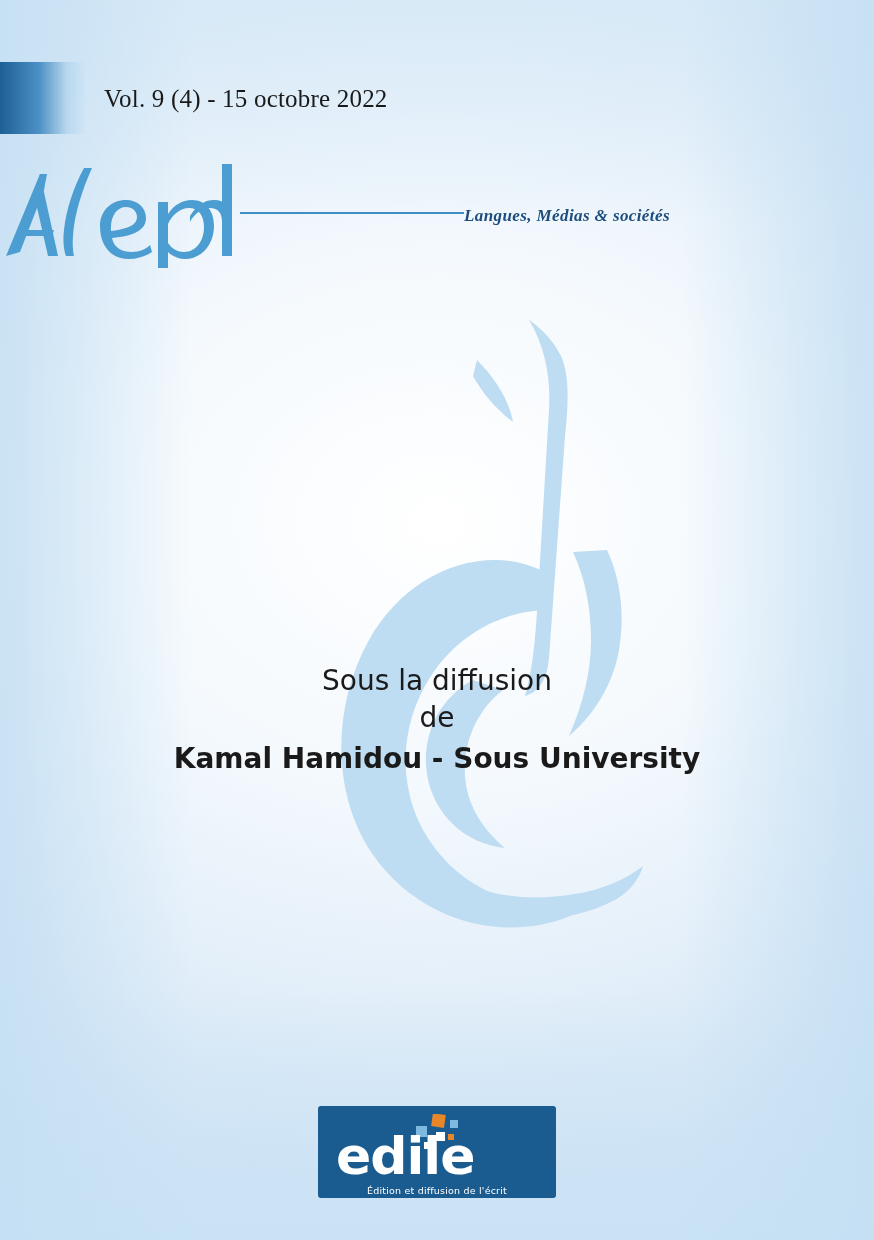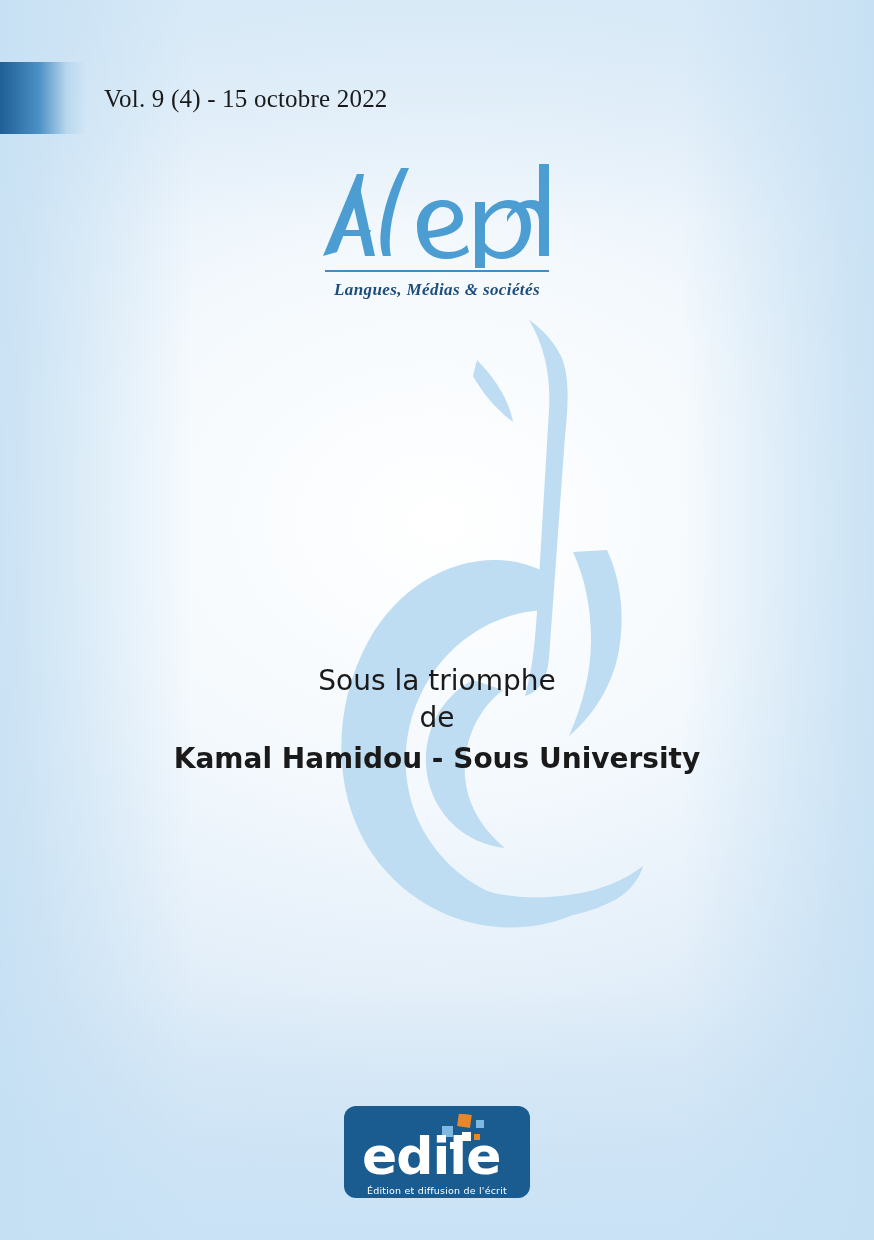--- a/index.html
+++ b/index.html
@@ -64,21 +64,21 @@
     letter-spacing: 0.2px;
   }
 
   
   .logo {
     position: absolute;
     left: 0;
     right: 0;
     top: 160px;
     display: flex;
-    flex-direction: column;
+    flex-direction: row;
     align-items: center;
   }
   .logo-mark {
     position: relative;
     width: 240px;
     height: 108px;
   }
   .logo-sub {
     margin-top: 4px;
     font-family: "Liberation Serif", serif;
@@ -133,24 +133,24 @@
   .edile {
     position: absolute;
     left: 0;
     right: 0;
     bottom: 42px;
     display: flex;
     justify-content: center;
   }
   .edile-box {
     position: relative;
-    width: 186px;
+    width: 238px;
     height: 92px;
     background: #1a5c8f;
-    border-radius: 12px;
+    border-radius: 3px;
     overflow: hidden;
   }
   .edile-word {
     position: absolute;
     left: 18px;
     bottom: 16px;
     font-family: "DejaVu Sans", sans-serif;
     font-weight: bold;
     font-size: 52px;
     line-height: 1;
@@ -220,21 +220,21 @@
           <path d="M232 56 C238 46 246 40 256 40 C268 40 274 48 274 60 L274 96 L264 96 L264 62 C264 53 260 48 252 48 C244 48 236 54 232 62 Z" transform="translate(-42,0)"></path>
         </g>
       </svg>
     </div>
     <div class="logo-rule"></div>
     <div class="logo-sub">Langues, Médias &amp; sociétés</div>
   </div>
 
 
   <div class="direction">
-    <span>Sous la triomphe</span><br>
+    <span>Sous la diffusion</span><br>
     <span>de</span>
     <span class="editor">Kamal Hamidou - Sous University</span>
   </div>
 
   <div class="edile">
     <div class="edile-box">
       <div class="edile-squares">
         <svg width="70" height="44" viewBox="0 0 70 44" xmlns="http://www.w3.org/2000/svg" aria-hidden="true">
           <rect x="18" y="0" width="13" height="13" fill="#e8862a" transform="rotate(8 24 6)"></rect>
           <rect x="2" y="12" width="11" height="11" fill="#7fb8e0"></rect>

